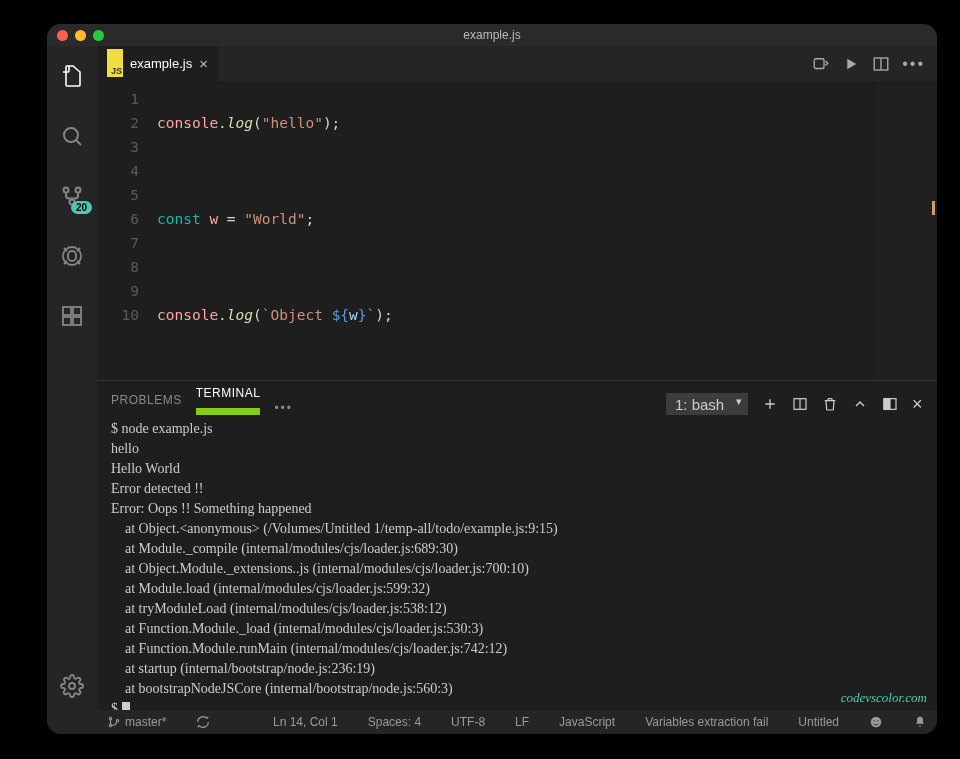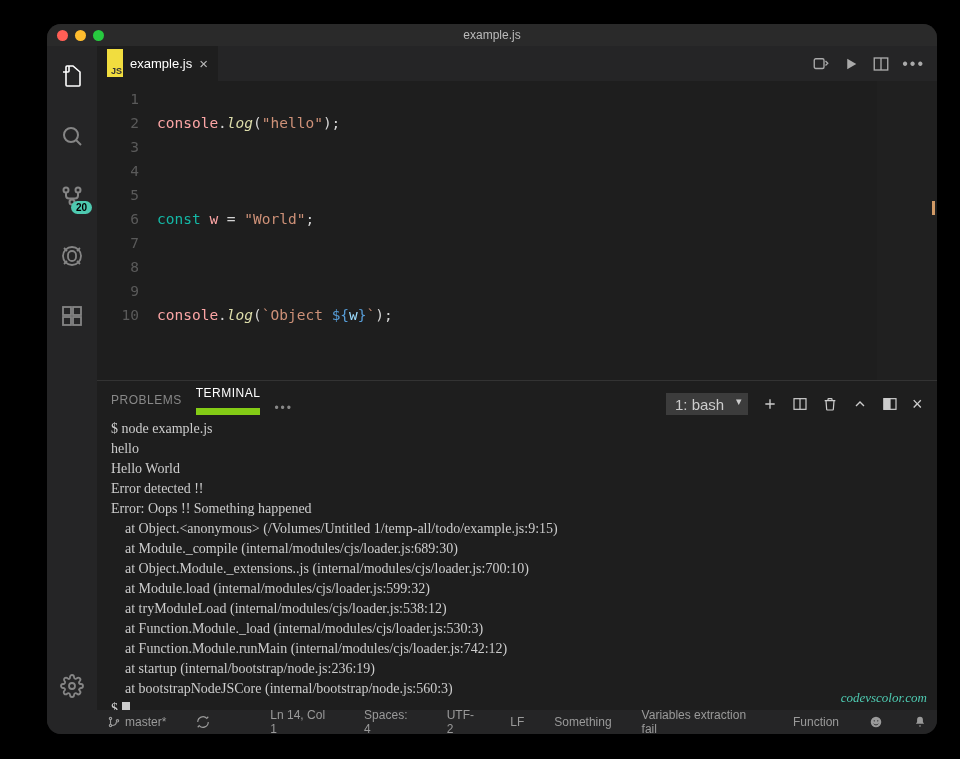--- a/index.html
+++ b/index.html
@@ -306,25 +306,25 @@
           <span>master*</span>
         </span>
         <span class="item">
           <svg viewBox="0 0 24 24" fill="none" stroke="currentColor" stroke-width="2">
               <path d="M21 12a9 9 0 0 1-15.5 6.3L3 21M3 12a9 9 0 0 1 15.5-6.3L21 3"></path>
             </svg>
         </span>
         <span class="sp"></span>
         <span class="item">Ln 14, Col 1</span>
         <span class="item">Spaces: 4</span>
-        <span class="item">UTF-2</span>
+        <span class="item">UTF-8</span>
         <span class="item">LF</span>
-        <span class="item">Something</span>
+        <span class="item">JavaScript</span>
         <span class="item">Variables extraction fail</span>
-        <span class="item">Function</span>
+        <span class="item">Untitled</span>
         <span class="item">
           <svg viewBox="0 0 24 24" fill="currentColor">
               <circle cx="12" cy="12" r="9"></circle>
               <circle cx="9" cy="10" r="1.2" fill="#252526"></circle>
               <circle cx="15" cy="10" r="1.2" fill="#252526"></circle>
               <path d="M8 15c1 1.3 2.4 2 4 2s3-.7 4-2" stroke="#252526" stroke-width="1.5" fill="none"></path>
             </svg>
         </span>
         <span class="item">
           <svg viewBox="0 0 24 24" fill="currentColor">

